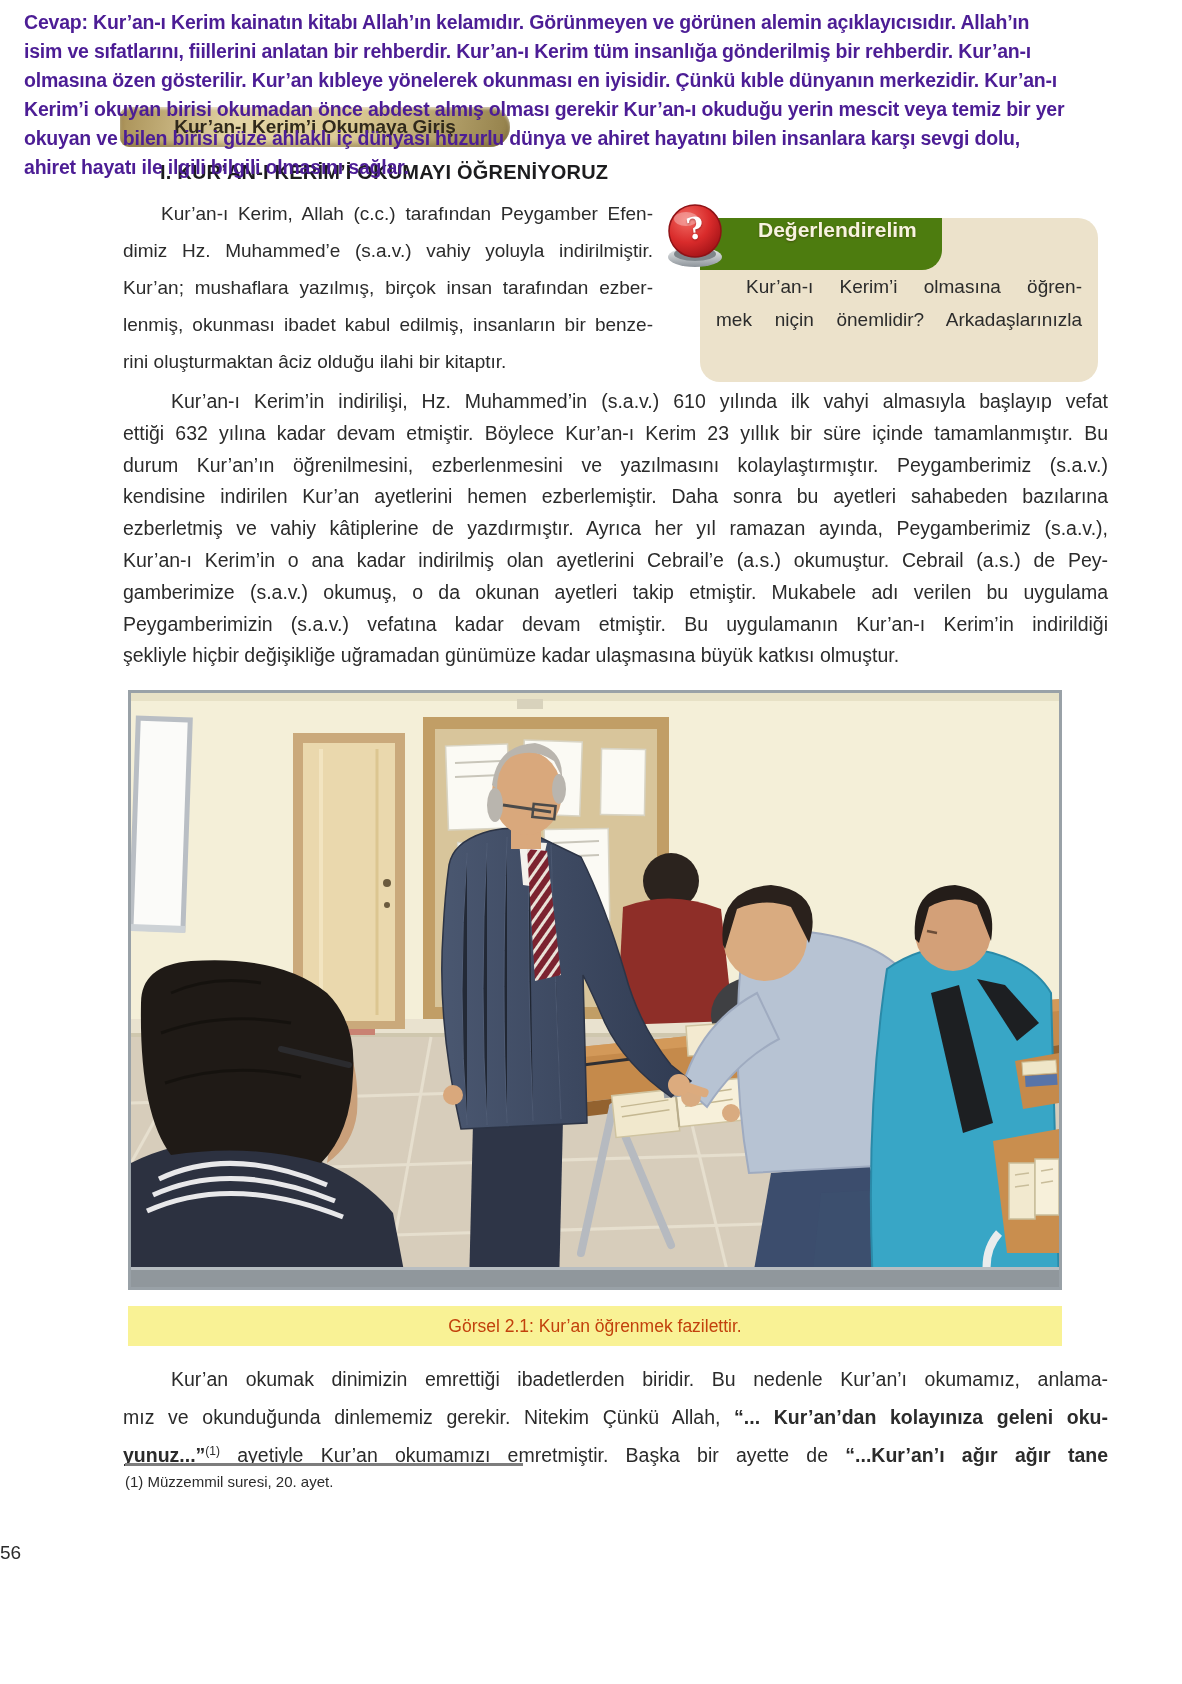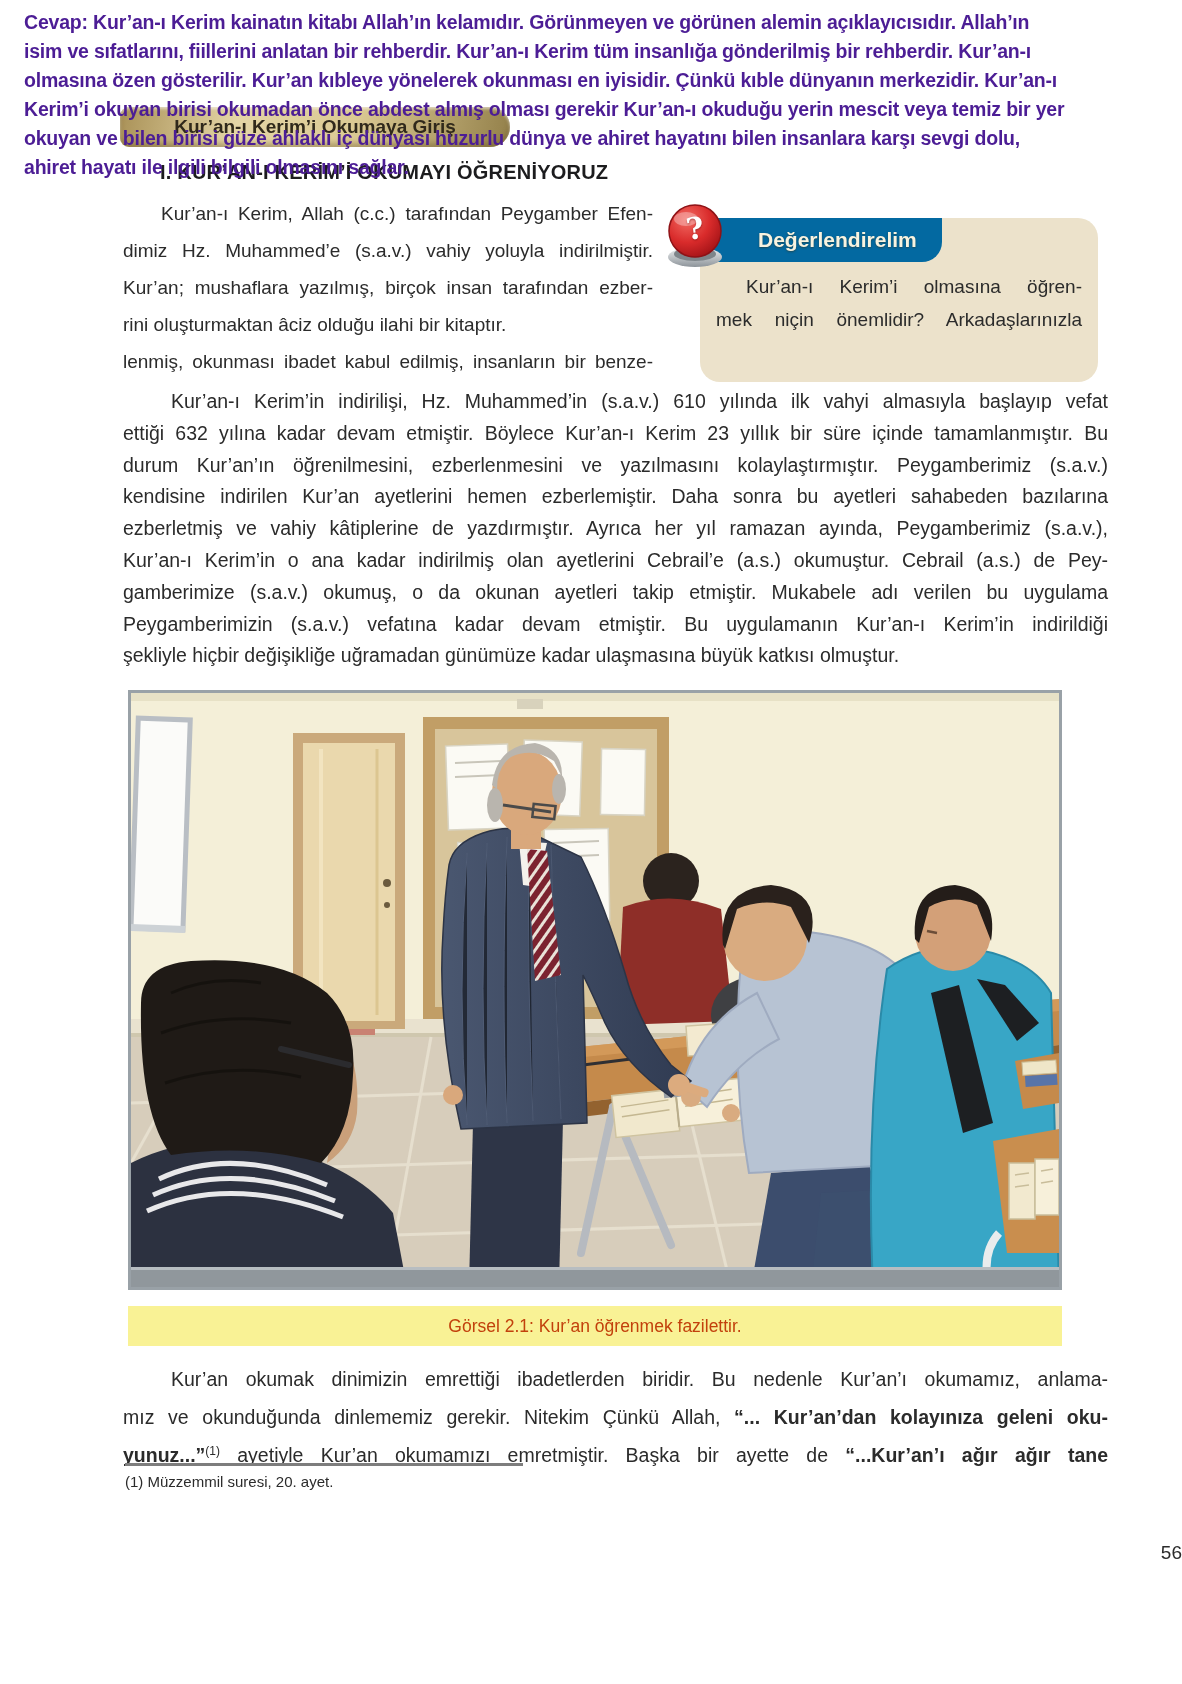--- a/index.html
+++ b/index.html
@@ -21,62 +21,62 @@
   .para{position:absolute;}
   .tline{display:block;}
   .tline.just{text-align:justify;text-align-last:justify;}
   .para1{left:123px;top:195px;width:530px;font-size:19px;line-height:37px;}
   .para2{left:123px;top:386px;width:985px;font-size:19.5px;line-height:31.8px;}
   .para3{left:123px;top:1360px;width:985px;font-size:19.5px;line-height:38px;}
   .para3 sup{font-size:12px;line-height:0;vertical-align:super;}
   
   .eval-box{position:absolute;left:700px;top:218px;width:398px;height:164px;
         background:#ece2cb;border-radius:10px 20px 20px 20px;z-index:1;}
-  .eval-strip{position:absolute;left:0;top:0;width:242px;height:44px;background:#0369a1;
-        border-radius:10px 0 20px 0;display:flex;align-items:center;box-sizing:border-box;
+  .eval-strip{position:absolute;left:0;top:0;width:242px;height:52px;background:#4d7c0f;
+        border-radius:10px 0 20px 0;display:flex;align-items:flex-start;box-sizing:border-box;
         padding-left:58px;color:#f8f3e0;font-weight:bold;font-size:21px;
         text-shadow:0 1px 2px rgba(60,45,10,.5);}
   .eval-body{position:absolute;left:0;top:46px;width:100%;box-sizing:border-box;
         padding:6px 16px 0 16px;font-size:19px;line-height:33px;color:#2b2b2b;}
   .eval-btn{position:absolute;left:-34px;top:-14px;width:58px;height:64px;z-index:3;}
   .eval-btn svg{width:100%;height:100%;display:block;}
   .qmark{position:absolute;left:0;top:7px;width:58px;text-align:center;
         font-family:"DejaVu Serif",serif;font-size:30px;font-weight:bold;color:#fff;
         transform:rotate(-8deg);text-shadow:0 1px 2px rgba(120,10,10,.6);}
   
   .photo{position:absolute;left:128px;top:690px;width:934px;height:600px;margin:0;
         border:3px solid #99a1a7;box-sizing:border-box;background:#f4efd8;}
   .photo svg{width:100%;height:100%;display:block;}
   
   .caption{position:absolute;left:128px;top:1306px;width:934px;height:40px;
         background:#f9f295;display:flex;align-items:center;justify-content:center;
         font-size:17.5px;color:#c2410c;}
   
   .footnote-rule{position:absolute;left:125px;top:1463px;width:398px;height:3px;background:#7d7d7d;}
   .footnote{position:absolute;left:125px;top:1473px;font-size:15px;color:#2b2b2b;}
-  .page-number{position:absolute;left:0;top:1542px;width:100%;text-align:right;
+  .page-number{position:absolute;left:0;top:1542px;width:100%;text-align:left;
         font-size:19px;color:#2b2b2b;}
 </style>
 </head>
 <body>
 
 <div class="page">
 
   <div class="banner">
     <span>Kur’an-ı Kerim’i Okumaya Giriş</span>
   </div>
 
   <h2 class="section-title">I. KUR’AN-I KERİM’İ OKUMAYI ÖĞRENİYORUZ</h2>
 
   <div class="para para1">
       <div class="tline just" style="text-indent: 38px;"><span>Kur’an-ı Kerim, Allah (c.c.) tarafından Peygamber Efen-</span></div>
       <div class="tline just"><span>dimiz Hz. Muhammed’e (s.a.v.) vahiy yoluyla indirilmiştir.</span></div>
       <div class="tline just"><span>Kur’an; mushaflara yazılmış, birçok insan tarafından ezber-</span></div>
+      <div class="tline just"><span>lenmiş, okunması ibadet kabul edilmiş, insanların bir benze-</span></div>
       <div class="tline"><span>rini oluşturmaktan âciz olduğu ilahi bir kitaptır.</span></div>
-      <div class="tline just"><span>lenmiş, okunması ibadet kabul edilmiş, insanların bir benze-</span></div>
     </div>
 
   <aside class="eval-box">
     <div class="eval-btn">
       <svg viewBox="0 0 58 64" aria-hidden="true">
         <defs>
           <linearGradient id="pedG" x1="0" y1="0" x2="0" y2="1">
             <stop offset="0" stop-color="#f2f4f5"></stop>
               <stop offset="1" stop-color="#8d949a"></stop>
           </linearGradient>

